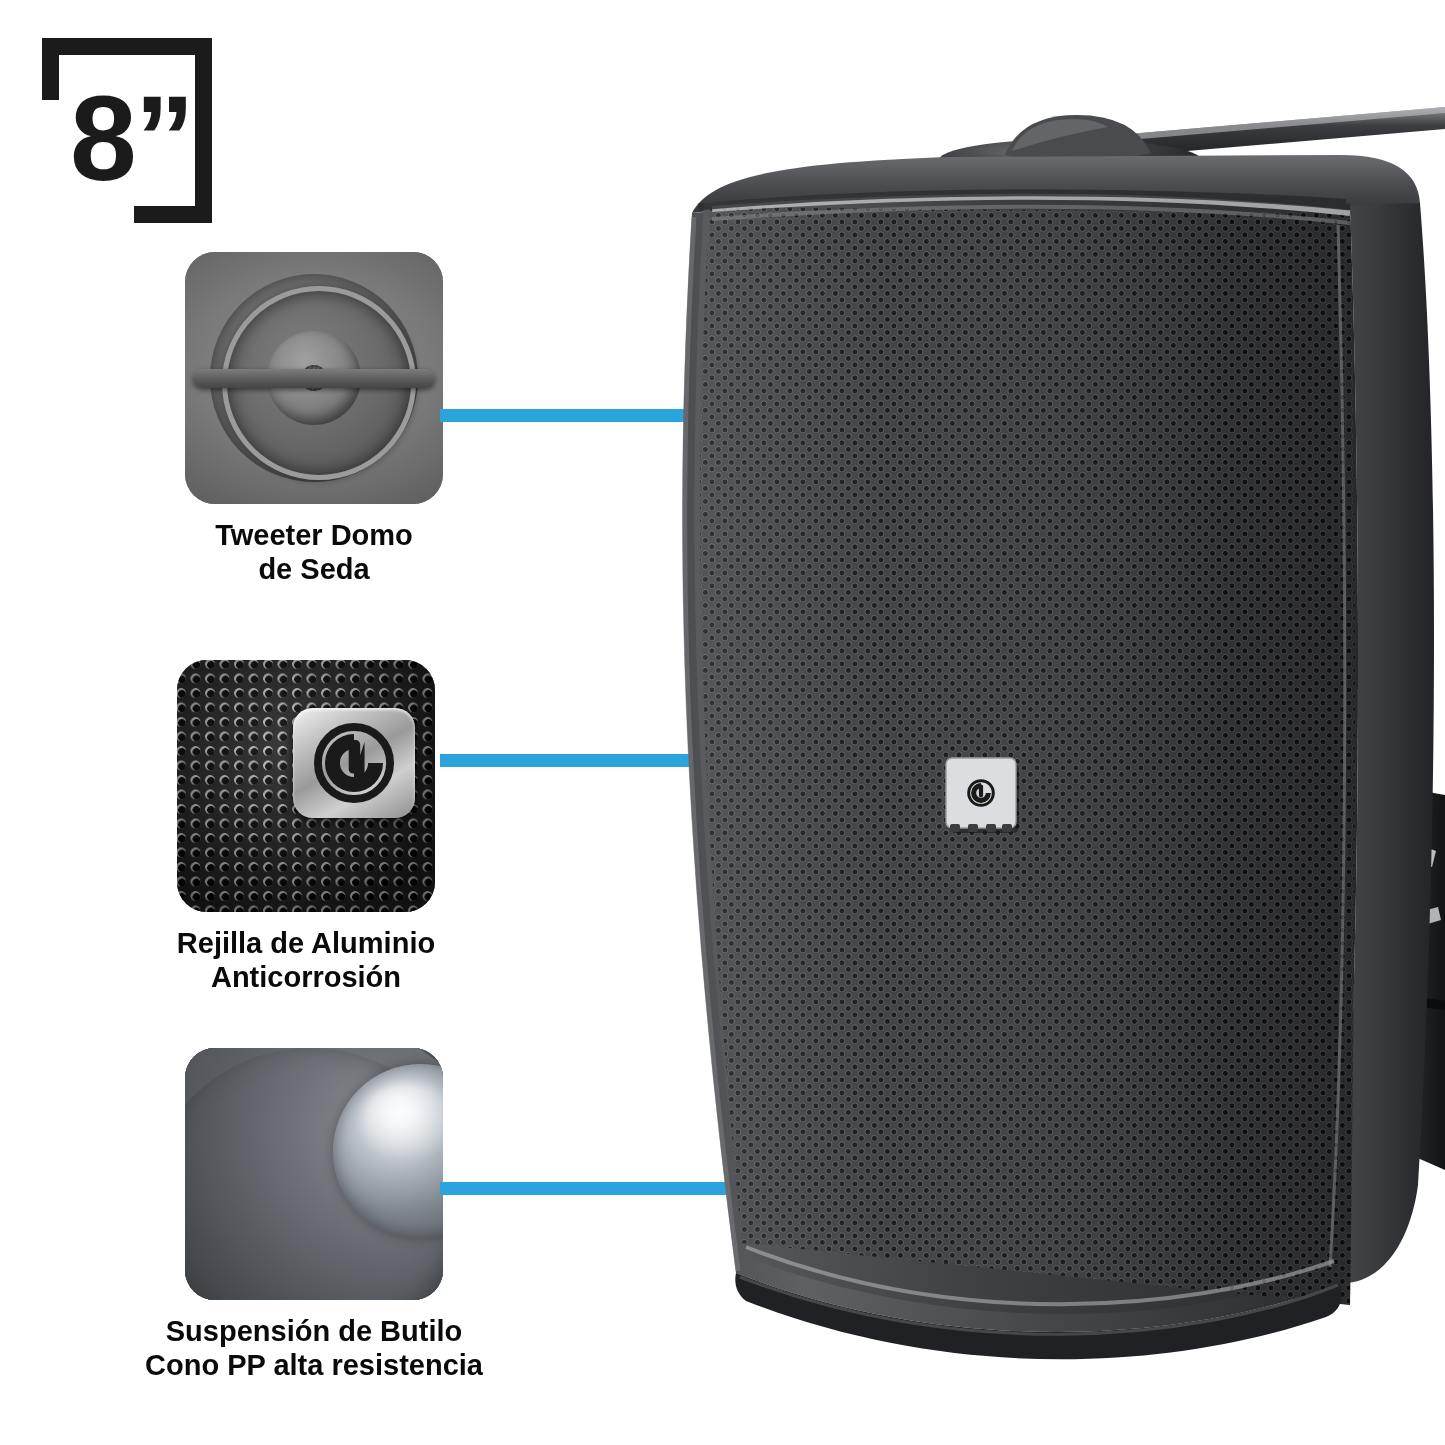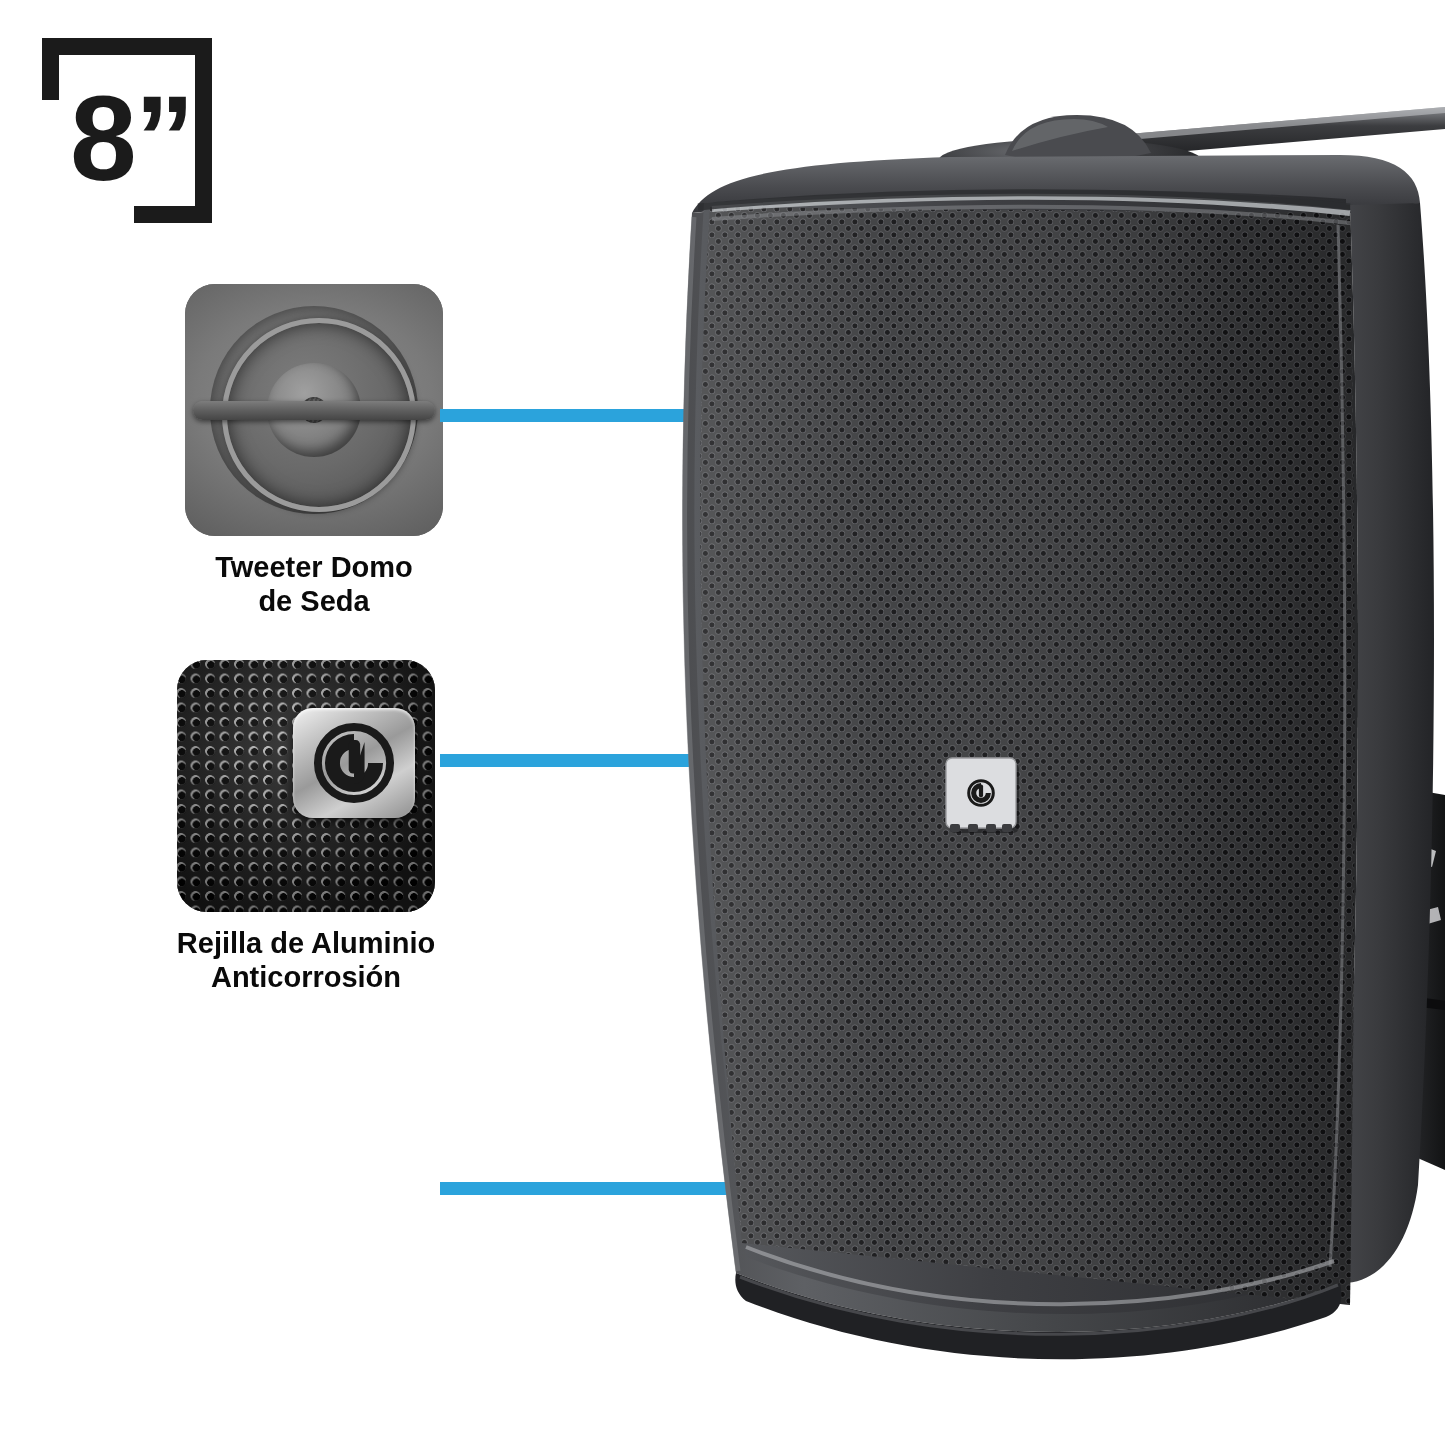--- a/index.html
+++ b/index.html
@@ -229,21 +229,21 @@
   <div id="size-badge">
     <div class="bracket">
       <span class="b-top"></span>
       <span class="b-left"></span>
       <span class="b-right"></span>
       <span class="b-bottom"></span>
     </div>
     <div class="size-text">8”</div>
   </div>
 
-  <div class="callout" style="left:185px; top:284px;">
+  <div class="callout" style="left:185px; top:252px;">
     <div class="thumb">
       <div class="tw-bg"></div>
       <div class="tw-faceplate"></div>
       <div class="tw-ring"></div>
       <div class="tw-dome"></div>
       <div class="tw-core"></div>
       <div class="tw-bar"></div>
     </div>
     <div class="caption" style="width:258px;">Tweeter Domo
 de Seda</div>
@@ -260,20 +260,32 @@
           <path d="M62 26 L62 62 A12 12 0 0 1 50 74 L50 62 A0 0 0 0 0 50 62 Z" fill="#1a1a1a"></path>
           <rect x="44" y="24" width="13" height="38" rx="5" fill="#1a1a1a"></rect>
         </svg>
       </div>
     </div>
     <div class="caption" style="width:300px; margin-left:-21px;">Rejilla de Aluminio
 Anticorrosión</div>
   </div>
   <div class="lead" style="left:440px; top:754px; width:400px; height:13px;"></div>
 
+  <div class="callout" style="left:185px; top:1048px;">
+    <div class="thumb">
+      <div class="cn-bg"></div>
+      <div class="cn-arc cn-a1"></div>
+      <div class="cn-arc cn-a2"></div>
+      <div class="cn-cone"></div>
+      <div class="cn-dust"></div>
+      <div class="cn-hl"></div>
+    </div>
+    <div class="caption cap-wide">Suspensión de Butilo
+Cono PP alta resistencia</div>
+  </div>
 
   <div class="lead" style="left:440px; top:1182px; width:535px; height:13px;"></div>
   <div class="lead" style="left:962px; top:1094px; width:13px; height:101px;"></div>
 
   <div id="speaker">
     <svg viewBox="0 0 795 1330" width="795" height="1330">
       <defs>
 
         <pattern id="perf" width="13" height="13" patternUnits="userSpaceOnUse">
           <rect width="13" height="13" fill="#3b3c3e"></rect>

